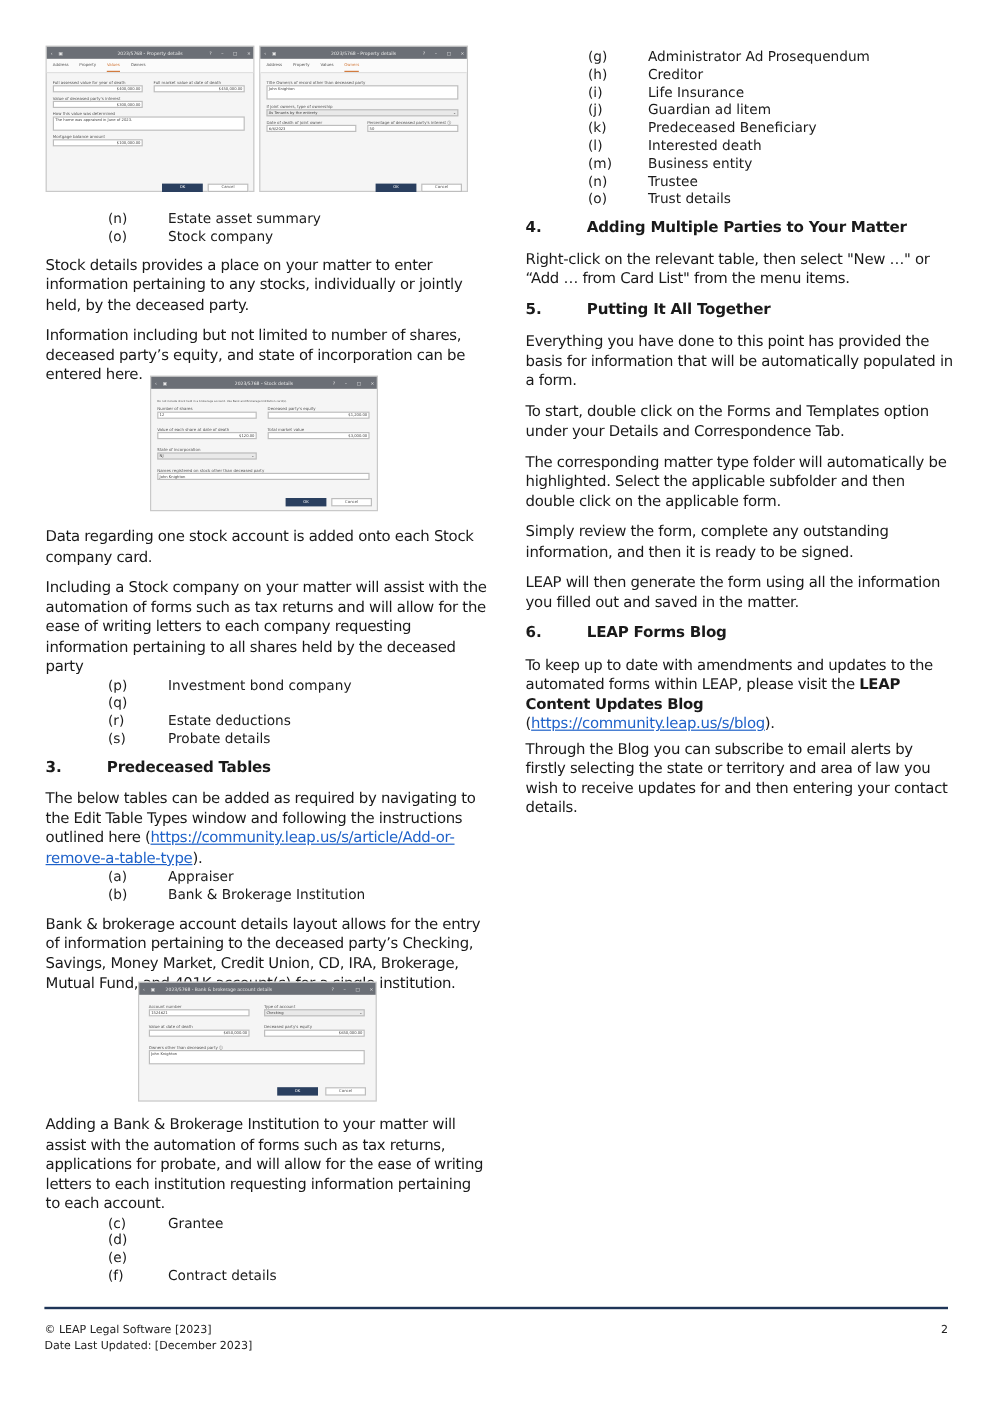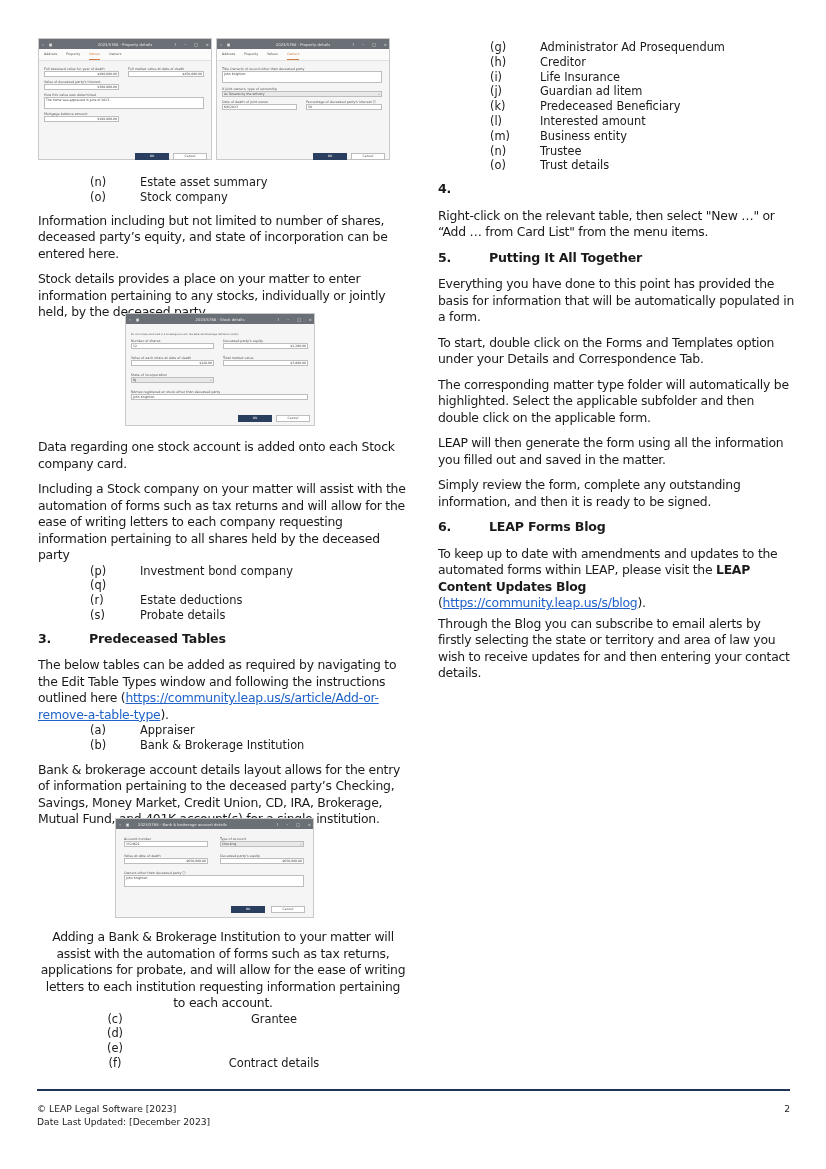--- a/index.html
+++ b/index.html
@@ -116,22 +116,22 @@
   <div class="list">
     <div class="li">
         <span class="k">(n)</span>
         <span class="v">Estate asset summary</span>
       </div>
     <div class="li">
         <span class="k">(o)</span>
         <span class="v">Stock company</span>
       </div>
   </div>
+  <p>Stock details provides a place on your matter to enter information pertaining to any stocks, individually or jointly held, by the deceased party.</p>
   <p>Information including but not limited to number of shares, deceased party’s equity, and state of incorporation can be entered here.</p>
-  <p>Stock details provides a place on your matter to enter information pertaining to any stocks, individually or jointly held, by the deceased party.</p>
 </div>
 
 <div class="dlg" style="left:125px; top:313px; width:190px; height:113px;">
   <div class="tb">
     <span class="back">‹</span>
     <span class="ic">▣</span>
     <span class="title">2023/5768 - Stock details</span>
     <span class="ctl">
         <span>?</span>
         <span>–</span>
@@ -217,21 +217,21 @@
     <div class="fi r" style="left:8px; top:29px; width:84px;">$650,000.00</div>
     <span class="fl" style="left:104px; top:25px;">Deceased party's equity</span>
     <div class="fi r" style="left:104px; top:29px; width:84px;">$650,000.00</div>
     <span class="fl" style="left:8px; top:42px;"><span>Owners other than deceased party</span> <span>ⓘ</span></span>
     <div class="fi ta" style="left:8px; top:46px; width:180px;">John Knighton</div>
     <div class="btn ok" style="left:115px; top:77px;">OK</div>
     <div class="btn cancel" style="left:155px; top:77px;">Cancel</div>
   </div>
 </div>
 
-<div class="col col-left" style="top:929px;text-align:center;">
+<div class="col col-left" style="top:929px;">
   <p style="margin-bottom:0;">Adding a Bank &amp; Brokerage Institution to your matter will assist with the automation of forms such as tax returns, applications for probate, and will allow for the ease of writing letters to each institution requesting information pertaining to each account.</p>
   <div class="list">
     <div class="li">
         <span class="k">(c)</span>
         <span class="v">Grantee</span>
       </div>
     <div class="li">
         <span class="k">(d)</span>
       </div>
     <div class="li">
@@ -261,50 +261,51 @@
     <div class="li">
         <span class="k">(j)</span>
         <span class="v">Guardian ad litem</span>
       </div>
     <div class="li">
         <span class="k">(k)</span>
         <span class="v">Predeceased Beneficiary</span>
       </div>
     <div class="li">
         <span class="k">(l)</span>
-        <span class="v">Interested amount</span>
+        <span class="v">Interested death</span>
       </div>
     <div class="li">
         <span class="k">(m)</span>
         <span class="v">Business entity</span>
       </div>
     <div class="li">
         <span class="k">(n)</span>
         <span class="v">Trustee</span>
       </div>
     <div class="li">
         <span class="k">(o)</span>
         <span class="v">Trust details</span>
       </div>
   </div>
 
   <h3>
       <span class="n">4.</span>
+      <span>Adding Multiple Parties to Your Matter</span>
     </h3>
   <p><span>Right-click on the relevant table, then select "</span><span class="i">New …</span><span>" or “</span><span class="i">Add … from Card List</span><span>" from the menu items.</span></p>
 
   <h3>
       <span class="n">5.</span>
       <span>Putting It All Together</span>
     </h3>
   <p>Everything you have done to this point has provided the basis for information that will be automatically populated in a form.</p>
   <p>To start, double click on the Forms and Templates option under your Details and Correspondence Tab.</p>
   <p>The corresponding matter type folder will automatically be highlighted. Select the applicable subfolder and then double click on the applicable form.</p>
+  <p>Simply review the form, complete any outstanding information, and then it is ready to be signed.</p>
   <p>LEAP will then generate the form using all the information you filled out and saved in the matter.</p>
-  <p>Simply review the form, complete any outstanding information, and then it is ready to be signed.</p>
 
   <h3>
       <span class="n">6.</span>
       <span>LEAP Forms Blog</span>
     </h3>
   <p style="margin-bottom:4px;"><span>To keep up to date with amendments and updates to the automated forms within LEAP, please visit the </span><span class="b">LEAP Content Updates Blog</span><span> (</span><a>https://community.leap.us/s/blog</a><span>).</span></p>
   <p>Through the Blog you can subscribe to email alerts by firstly selecting the state or territory and area of law you wish to receive updates for and then entering your contact details.</p>
 </div>
 
 <div class="footer-rule"></div>

